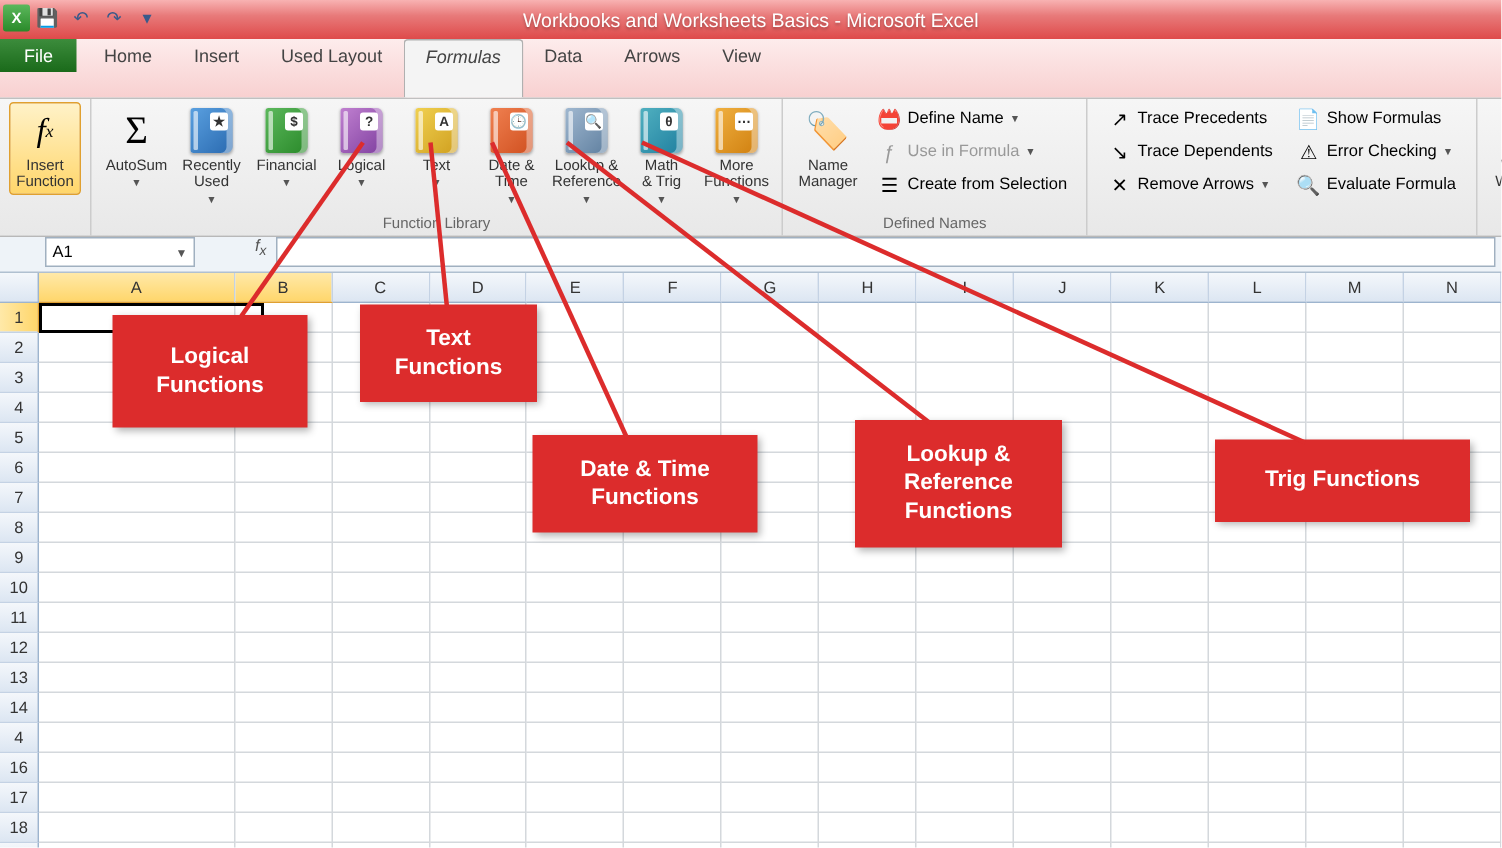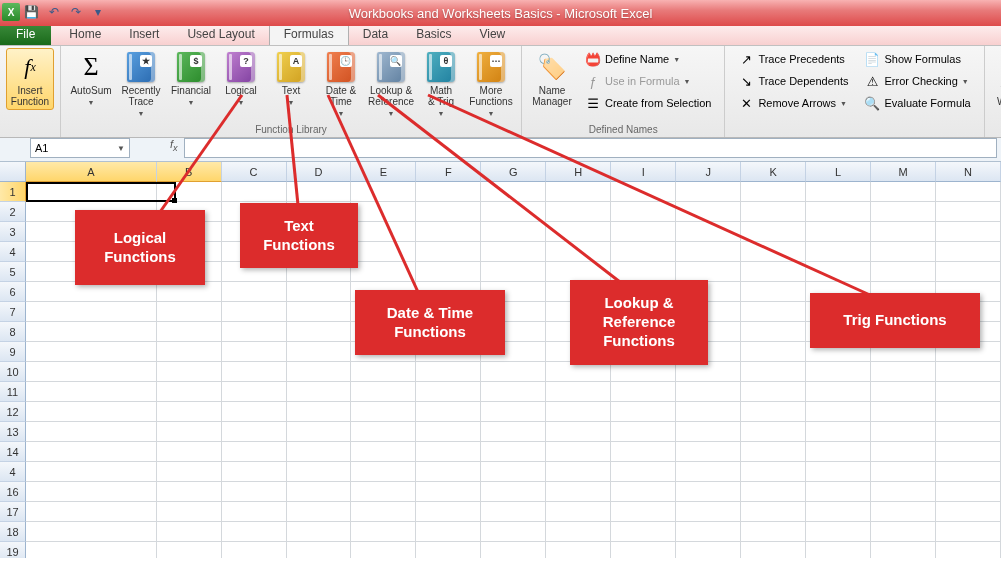--- a/index.html
+++ b/index.html
@@ -4,24 +4,24 @@
 <style>
 * { box-sizing: border-box; margin: 0; padding: 0; }
 body { font-family: "Segoe UI", Tahoma, sans-serif; font-size: 11px; background: #fff; width: 1001px; height: 565px; overflow: hidden; position: relative; }
 
 .titlebar { height: 26px; background: linear-gradient(to bottom, #f8b2b2, #e87a7a 40%, #de4a4a); color: #fff; display: flex; align-items: center; justify-content: center; position: relative; }
 .titlebar-left { position: absolute; left: 2px; top: 2px; display: flex; align-items: center; gap: 2px; }
 .app-icon { width: 18px; height: 18px; background: linear-gradient(to bottom, #5cb85c, #2a8a2a); border-radius: 2px; display: flex; align-items: center; justify-content: center; color: #fff; font-weight: bold; font-size: 10px; }
 .qat-btn { width: 20px; height: 20px; display: flex; align-items: center; justify-content: center; color: #3a5a8a; font-size: 12px; border-radius: 2px; }
 .title-text { font-size: 13px; color: #fff; text-shadow: 0 1px 2px rgba(0,0,0,0.3); }
 
-.tabs { height: 20px; background: linear-gradient(to bottom, #fdecec, #f8d0d0); display: flex; align-items: flex-end; border-bottom: 1px solid #c0c0c0; }
+.tabs { height: 40px; background: linear-gradient(to bottom, #fdecec, #f8d0d0); display: flex; border-bottom: 1px solid #c0c0c0; }
 .file-tab { background: linear-gradient(to bottom, #3c8c3c, #1a6a1a); color: #fff; padding: 4px 16px; font-size: 12px; border-radius: 0; height: 22px; display: flex; align-items: center; margin-right: 4px; }
 .tab { padding: 4px 14px; color: #444; font-size: 12px; cursor: pointer; }
-.tab.active { background: #f4f4f4; border: 1px solid #b0b0b0; border-bottom: none; border-radius: 3px 3px 0 0; }
+.tab.active { background: #f4f4f4; border: 1px solid #b0b0b0; border-bottom: none; border-radius: 3px 3px 0 0; font-style: italic; }
 
 .ribbon { height: 92px; background: linear-gradient(to bottom, #f6f6f6, #e8e8e8); border-bottom: 1px solid #b8b8b8; display: flex; }
 .ribbon-group { border-right: 1px solid #ccc; padding: 2px 6px 0 6px; display: flex; flex-direction: column; justify-content: space-between; }
 .group-body { display: flex; align-items: flex-start; gap: 2px; }
 .group-label { text-align: center; font-size: 10px; color: #666; padding-bottom: 2px; }
 .big-btn { width: 48px; display: flex; flex-direction: column; align-items: center; padding: 2px; cursor: pointer; border: 1px solid transparent; border-radius: 3px; }
 .big-btn.highlight { background: linear-gradient(to bottom, #fff2c8, #ffd66b); border-color: #e0a030; }
 .big-btn .icon { width: 32px; height: 32px; display: flex; align-items: center; justify-content: center; font-size: 22px; }
 .big-btn .lbl { font-size: 10px; text-align: center; line-height: 11px; margin-top: 2px; color: #333; min-height: 22px; display: flex; flex-direction: column; justify-content: flex-start; }
 .drop-arrow { font-size: 7px; color: #555; margin-top: 1px; }
@@ -72,21 +72,21 @@
   <div class="title-text">Workbooks and Worksheets Basics - Microsoft Excel</div>
 </div>
 
 <div class="tabs">
   <div class="file-tab">File</div>
   <div class="tab">Home</div>
   <div class="tab">Insert</div>
   <div class="tab">Used Layout</div>
   <div class="tab active">Formulas</div>
   <div class="tab">Data</div>
-  <div class="tab">Basics</div>
+  <div class="tab">Arrows</div>
   <div class="tab">View</div>
 </div>
 
 <div class="ribbon">
 
   <div class="ribbon-group" style="border-right:1px solid #ccc;">
     <div class="group-body">
       <div class="big-btn highlight">
         <div class="icon" style="font-style:italic;font-family:serif;">f<sub style="font-size:12px">x</sub></div>
         <div class="lbl" style="white-space:pre-line;">Insert
@@ -105,21 +105,21 @@
             <span class="drop-arrow">▼</span>
           </div>
       </div>
       <div class="big-btn">
         <div class="icon">
             <div class="book-icon" style="background:linear-gradient(135deg,#5aa0e0,#2a6ab0);">
               <div class="book-badge">★</div>
             </div>
           </div>
         <div class="lbl" style="white-space:pre-line;"><span>Recently
-Trace</span><span class="drop-arrow">▼</span></div>
+Used</span><span class="drop-arrow">▼</span></div>
       </div>
       <div class="big-btn">
         <div class="icon">
             <div class="book-icon" style="background:linear-gradient(135deg,#5cb85c,#2a8a2a);">
               <div class="book-badge">$</div>
             </div>
           </div>
         <div class="lbl">
             <span>Financial</span>
             <span class="drop-arrow">▼</span>

